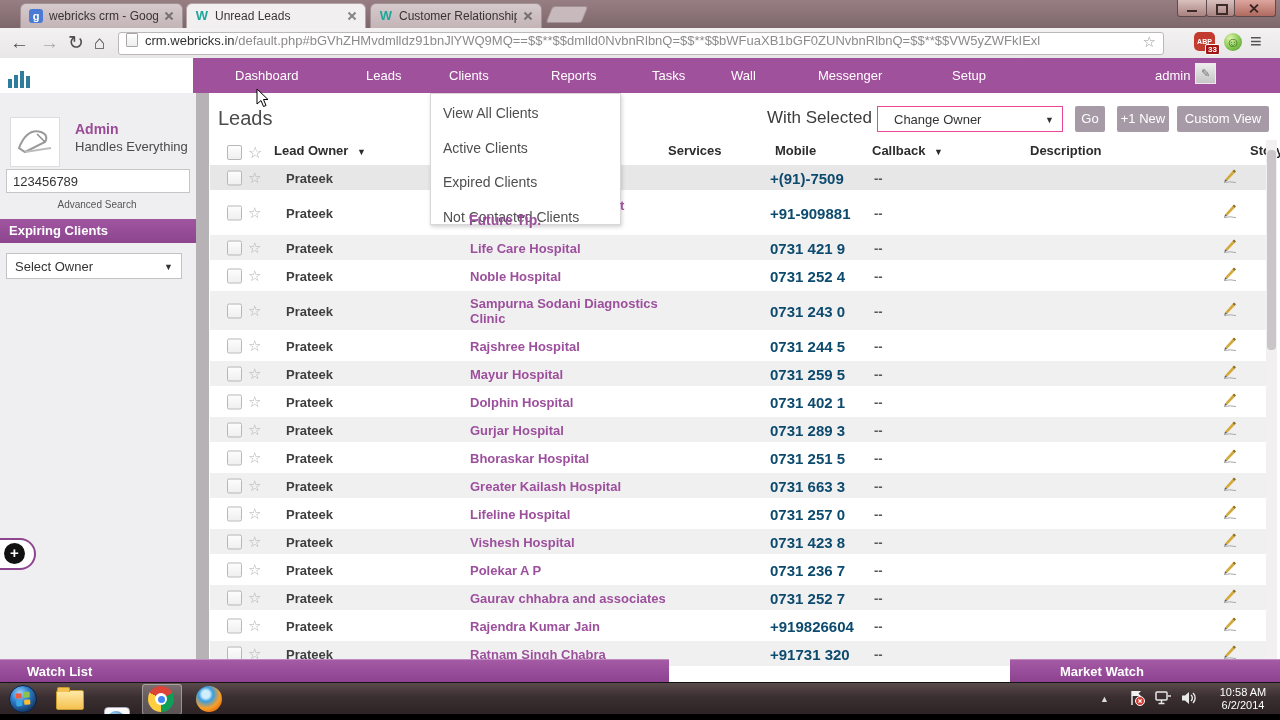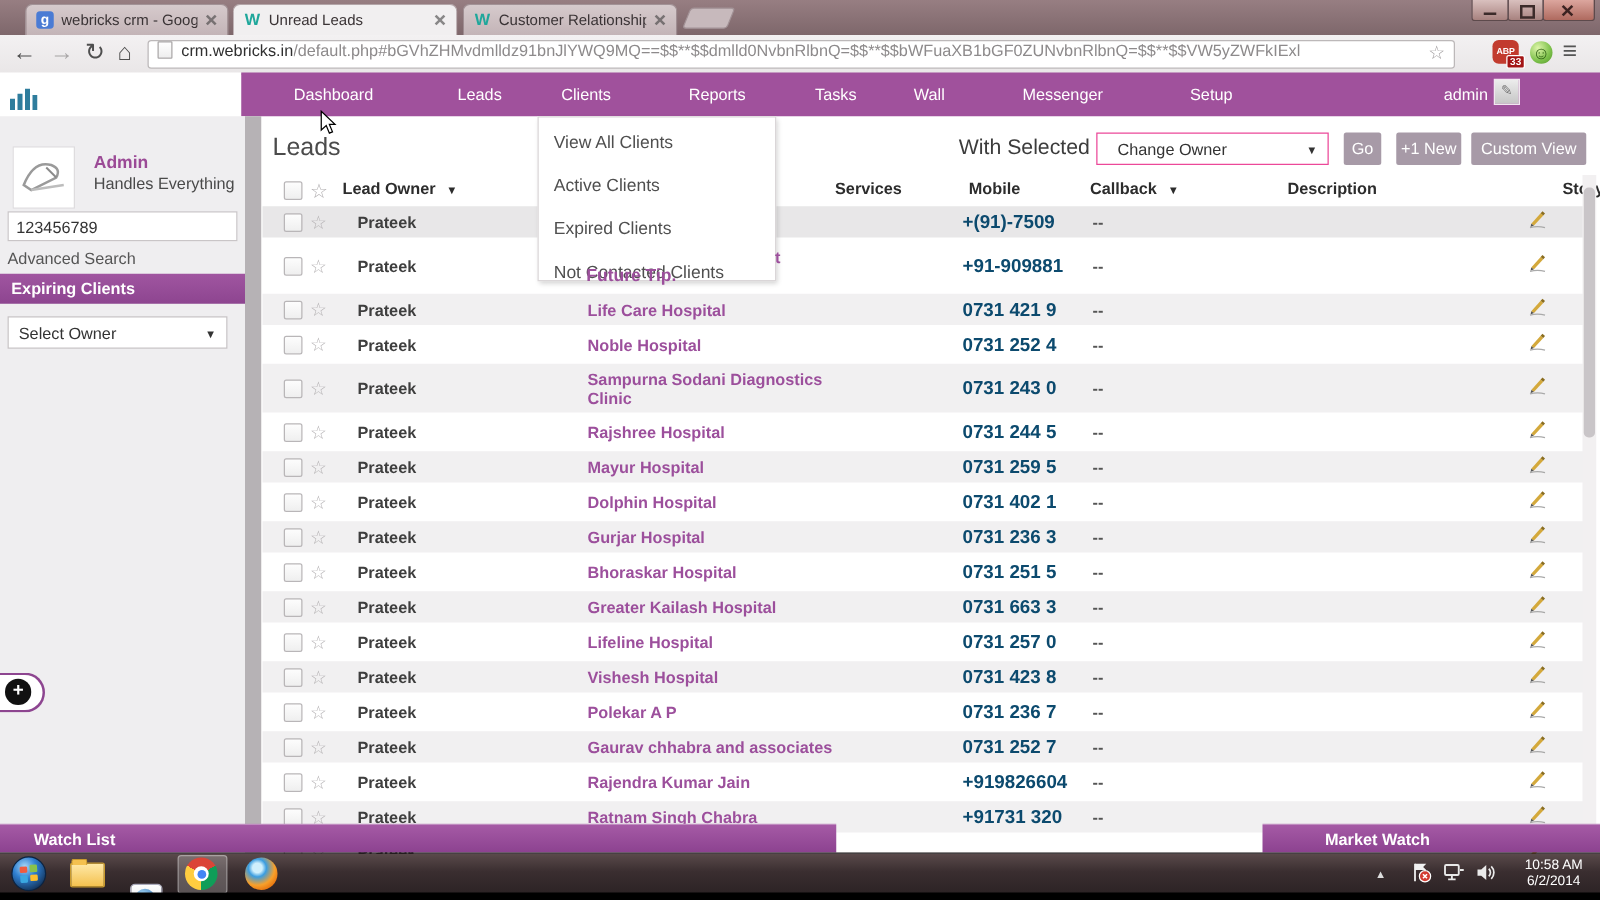--- a/index.html
+++ b/index.html
@@ -53,21 +53,21 @@
   .navitem{top:10px;color:#fff;font-size:13px}
   .avatar-sm{left:1002px;top:5px;width:19px;height:19px;background:linear-gradient(#ececec,#c6c6c6);
              border:1px solid #f2e6f0;color:#777;font-size:11px;text-align:center;line-height:19px}
   
   .sidebar{left:0;top:93px;width:196px;height:567px;background:#efeef0}
   .sb-avatar{left:10px;top:24px;width:48px;height:48px;background:#fff;border:1px solid #dedcde}
   .sb-name{left:75px;top:28px;font-size:14px;font-weight:bold;color:#9b4a96}
   .sb-role{left:75px;top:46px;font-size:13px;color:#4a4a4a}
   .sb-input{left:6px;top:76px;width:170px;height:20px;border:1px solid #c9c5c7;font-size:13px;color:#333;
             padding:1px 6px;font-family:"Liberation Sans",sans-serif}
-  .sb-adv{left:6px;top:106px;width:182px;text-align:left;font-size:13px;color:#555}
+  .sb-adv{left:6px;top:106px;width:182px;text-align:center;font-size:10px;color:#555}
   .sb-bar{left:0;top:126px;width:196px;height:24px;background:linear-gradient(#a055a0,#8d4590);
           color:#fff;font-size:13px;font-weight:bold;line-height:24px;padding-left:9px;box-sizing:border-box}
   .sb-select{left:6px;top:160px;width:176px;height:26px;background:#fff;border:1px solid #c6c2c4;
              font-size:13px;color:#333;line-height:26px;padding-left:8px;box-sizing:border-box}
   .sb-select .ar{position:absolute;right:8px;top:0;font-size:9px;color:#333}
   .pill{left:0;top:538px;width:36px;height:32px;background:#fff;border:2px solid #8d4590;border-left:none;
         border-radius:0 17px 17px 0;box-sizing:border-box}
   .pill .c{position:absolute;left:4px;top:3px;width:21px;height:21px;border-radius:50%;background:#111;
            color:#fff;font-size:15px;font-weight:bold;text-align:center;line-height:20px}
   .strip{left:196px;top:93px;width:13px;height:589px;background:#b6b2b5}
@@ -361,21 +361,21 @@
             <path d="M10.5 3 L12 1.4 L14 3.2 L12.6 4.9 Z" fill="#8a6d1f"></path>
             <path d="M3 11.5 L2.4 14 L5.2 12.8 Z" fill="#555"></path>
             <path d="M2 14.6 Q8 13 14 14.6" stroke="#aaa" fill="none"></path>
           </svg></span>
       </div>
       <div class="row odd">
         <span class="cb c-cb"></span>
         <span class="star c-star">☆</span>
         <span class="c-owner">Prateek</span>
         <span class="c-name">Gurjar Hospital</span>
-        <span class="c-mob">0731 236 3</span>
+        <span class="c-mob">0731 289 3</span>
         <span class="c-cbk">--</span>
         <span class="c-story"><svg width="16" height="16" viewBox="0 0 16 16">
             <path d="M3 11.5 L10.5 3 L12.6 4.9 L5.2 12.8 Z" fill="#d4a93c"></path>
             <path d="M10.5 3 L12 1.4 L14 3.2 L12.6 4.9 Z" fill="#8a6d1f"></path>
             <path d="M3 11.5 L2.4 14 L5.2 12.8 Z" fill="#555"></path>
             <path d="M2 14.6 Q8 13 14 14.6" stroke="#aaa" fill="none"></path>
           </svg></span>
       </div>
       <div class="row">
         <span class="cb c-cb"></span>

